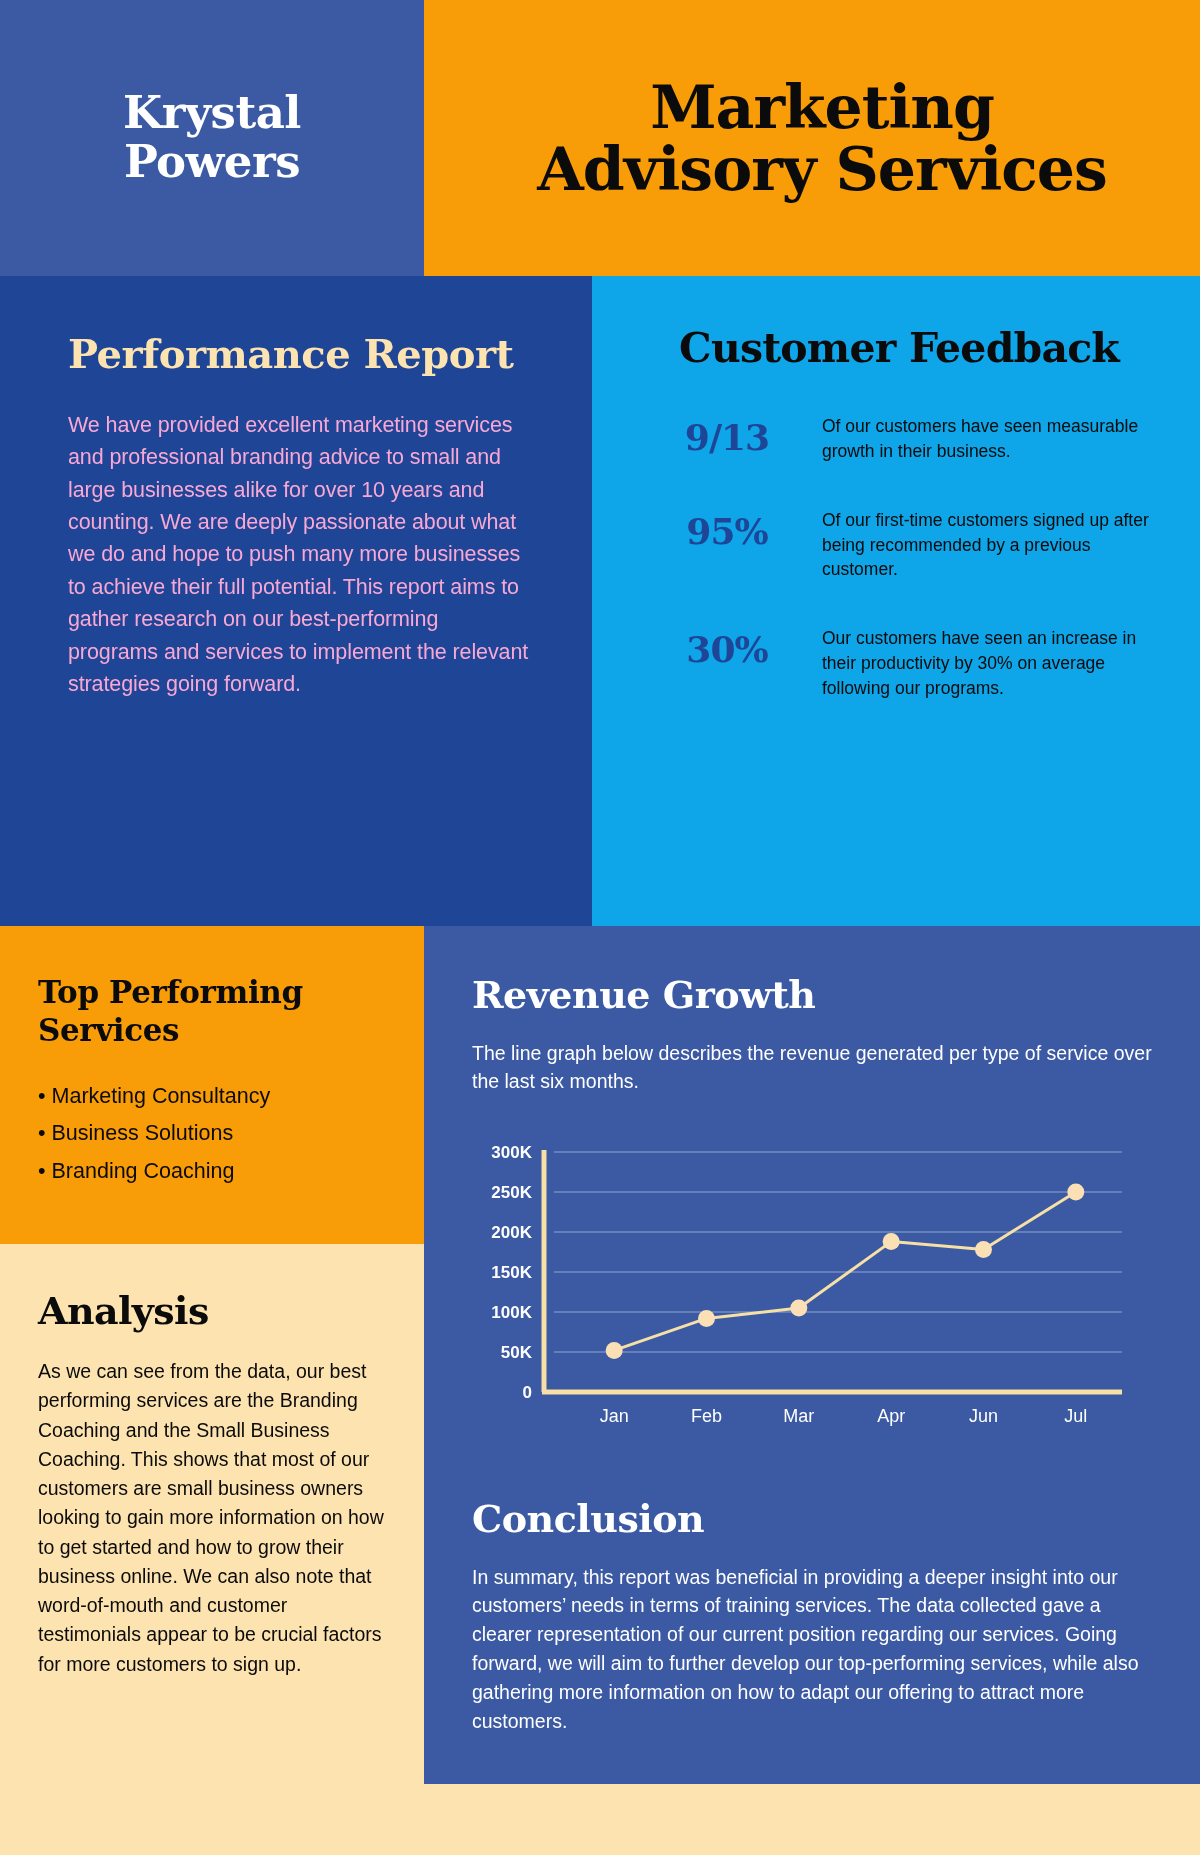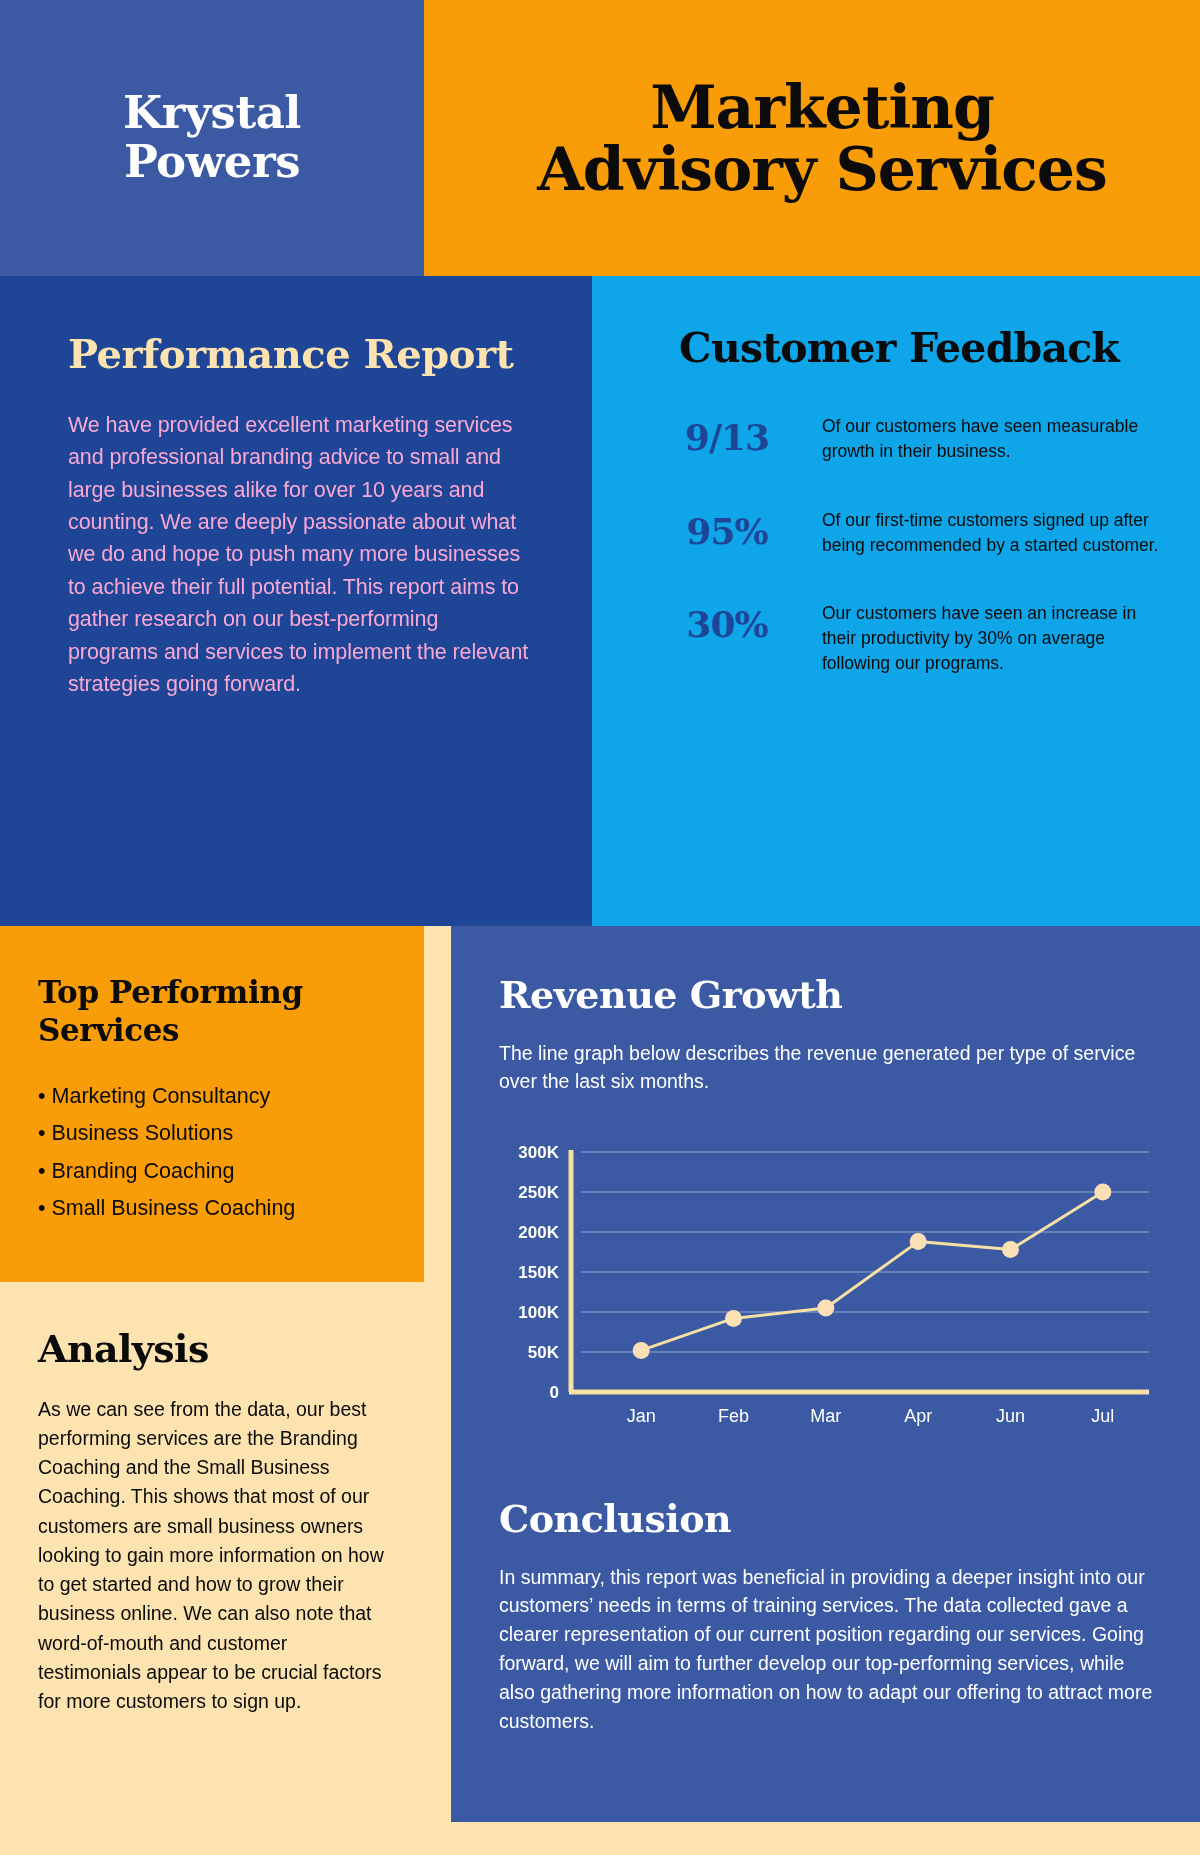--- a/index.html
+++ b/index.html
@@ -59,21 +59,21 @@
   .stat-row { display:flex; align-items:flex-start; margin-bottom:44px; }
   .stat-row:last-child { margin-bottom:0; }
   .stat-num {
     font-family:"DejaVu Serif", serif; font-weight:bold;
     color:#1e4596; font-size:36px; width:190px; flex:none;
     text-align:center; letter-spacing:-1px; padding-top:2px;
   }
   .stat-desc { color:#0b0b0b; font-size:17.5px; line-height:1.42; flex:1; }
 
   
-  .band3 { display:flex;gap:27px; }
+  .band3 { display:flex; }
   .left-col { width:424px; flex:none; }
   .services { background:#f89c08; padding:48px 40px 54px 38px; }
   .services h2 {
     font-family:"DejaVu Serif", serif; font-weight:bold;
     color:#0b0b0b; font-size:31px; line-height:1.22;
     letter-spacing:-0.4px; margin-bottom:28px;
   }
   .services ul { list-style:none; }
   .services li {
     color:#0b0b0b; font-size:21.5px; line-height:1.0;
@@ -134,40 +134,39 @@
 
     <div class="feedback">
       <h2>Customer Feedback</h2>
 
       <div class="stat-row">
         <div class="stat-num">9/13</div>
         <div class="stat-desc">Of our customers have seen measurable growth in their business.</div>
       </div>
       <div class="stat-row">
         <div class="stat-num">95%</div>
-        <div class="stat-desc">Of our first-time customers signed up after being recommended by a started customer.</div>
+        <div class="stat-desc">Of our first-time customers signed up after being recommended by a previous customer.</div>
       </div>
       <div class="stat-row">
         <div class="stat-num">30%</div>
         <div class="stat-desc">Our customers have seen an increase in their productivity by 30% on average following our programs.</div>
       </div>
     </div>
   </div>
 
   <div class="band3">
 
     <div class="left-col">
 
       <div class="services">
         <h2>Top Performing Services</h2>
         <ul>
           <li>Marketing Consultancy</li>
           <li>Business Solutions</li>
           <li>Branding Coaching</li>
-          <li>Small Business Coaching</li>
         </ul>
       </div>
 
       <div class="analysis">
         <h2>Analysis</h2>
         <p>As we can see from the data, our best performing services are the Branding Coaching and the Small Business Coaching. This shows that most of our customers are small business owners looking to gain more information on how to get started and how to grow their business online. We can also note that word-of-mouth and customer testimonials appear to be crucial factors for more customers to sign up.</p>
       </div>
 
     </div>
 

